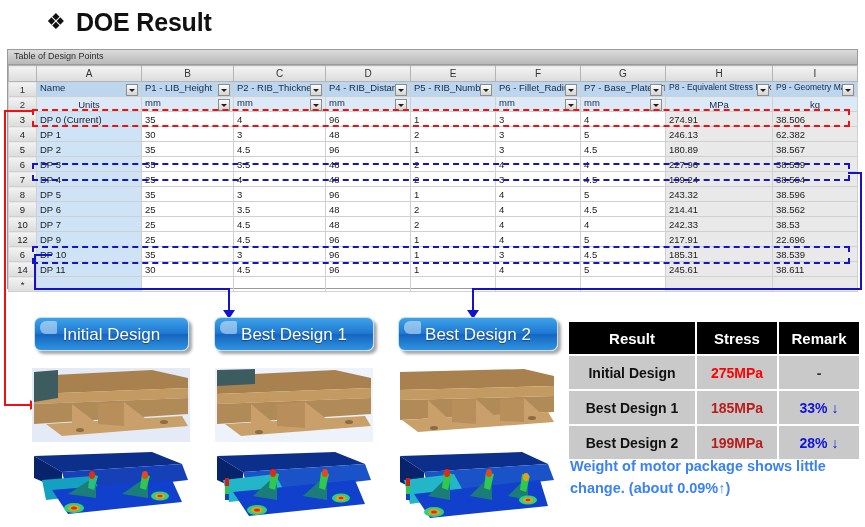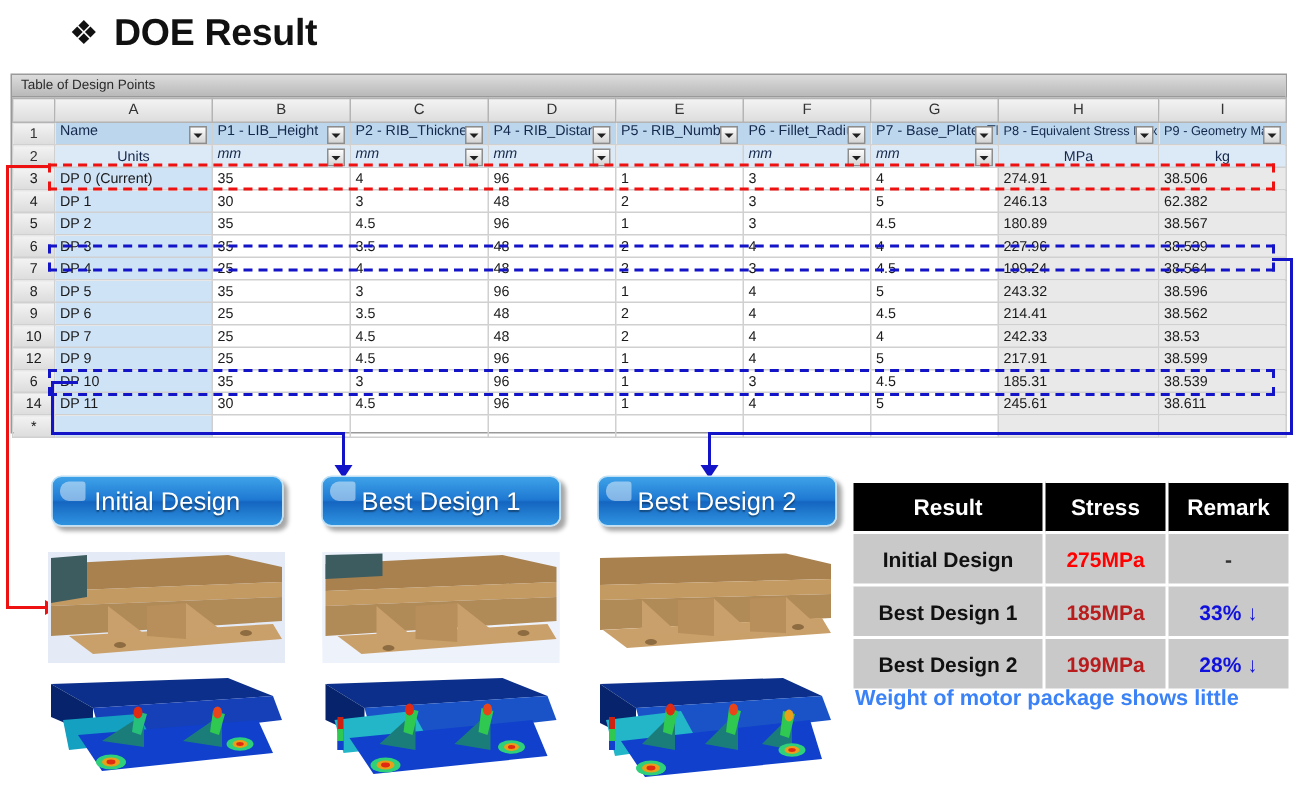--- a/index.html
+++ b/index.html
@@ -38,21 +38,21 @@
   tr.hdr2 td.rownum{background:linear-gradient(to bottom,#f3f3f3,#dcdcdc);color:#333;text-align:center;}
   tr.hdr2 td.ctr{text-align:center;margin-top:44px;}
   td.namecell{background:#cfe3f7;text-align:left;}
   td.out{background:#e9e9e9;}
   .dd{float:right;width:10px;height:10px;margin-top:2px;
      background:linear-gradient(to bottom,#fdfdfd,#d4d4d4);
      border:1px solid #8d8d8d;position:relative;}
   .dd:after{content:"";position:absolute;left:2px;top:4px;
      border-left:3px solid transparent;border-right:3px solid transparent;
      border-top:3px solid #202020;}
-  td.unit-in{position:relative;font-style:italic;}
+  td.unit-in{position:relative;}
   td.hdrcell{position:relative;text-align:center;}
   td.hdrcell .lbl{display:block;text-align:left;padding-right:10px;}
 
   
   .hl{position:absolute;box-sizing:border-box;pointer-events:none;}
   .hl.red{border:2.5px dashed #ee1111;}
   .hl.blue{border:2.5px dashed #1313c7;}
 
   
   .ln{position:absolute;background:#1313c7;}
@@ -294,21 +294,21 @@
     <tr>
           <td class="rownum">12</td>
           <td class="namecell">DP 9</td>
           <td>25</td>
           <td>4.5</td>
           <td>96</td>
           <td>1</td>
           <td>4</td>
           <td>5</td>
           <td class="out">217.91</td>
-          <td class="out">38.599</td>
+          <td class="out">22.696</td>
         </tr>
     <tr>
           <td class="rownum">6</td>
           <td class="namecell">DP 10</td>
           <td>35</td>
           <td>3</td>
           <td>96</td>
           <td>1</td>
           <td>3</td>
           <td>4.5</td>
@@ -529,13 +529,14 @@
   <tr>
     <td>Best Design 2</td>
     <td class="stress-blue">199MPa</td>
     <td class="rmk">28% ↓</td>
   </tr>
 </tbody>
   </table>
 
 <div id="note">
   <div>Weight of motor package shows little</div>
+  <div>change. (about 0.09%↑)</div>
 </div>
 
 </body></html>

